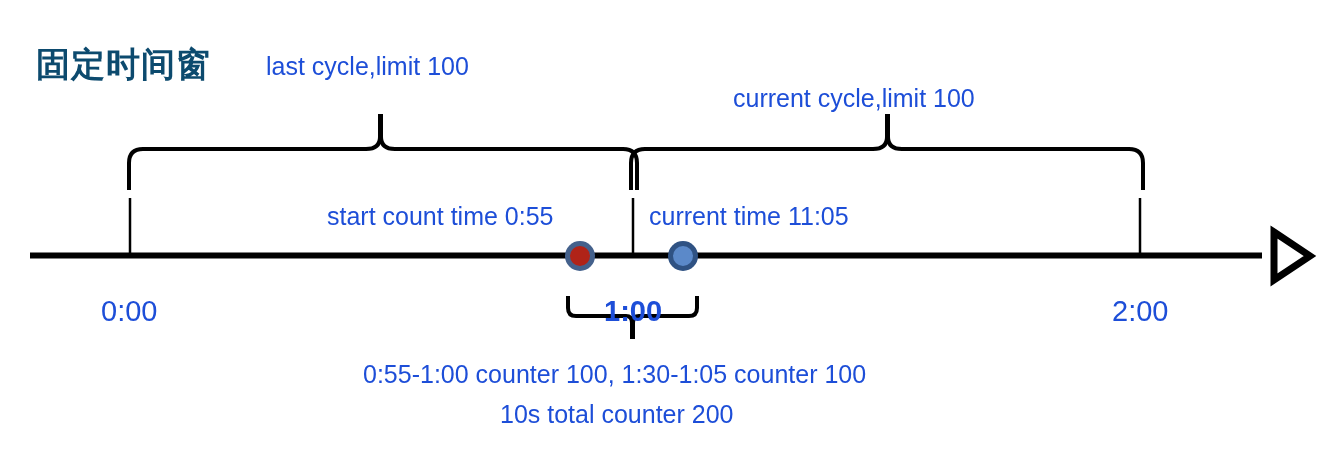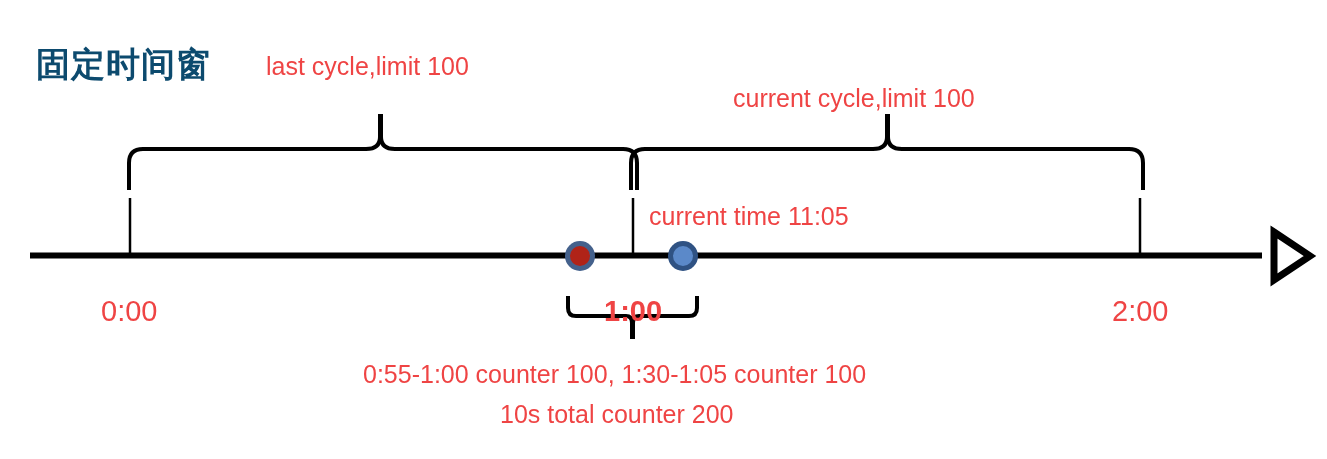--- a/index.html
+++ b/index.html
@@ -20,21 +20,21 @@
   #diagram-svg {
     position: absolute;
     left: 0;
     top: 0;
     width: 1327px;
     height: 459px;
   }
   .txt {
     position: absolute;
     white-space: nowrap;
-    color: #ef4444;
+    color: #1d4ed8;
     font-family: "Liberation Sans", sans-serif;
   }
   .title {
     left: 28px;
     top: 42px;
     font-size: 34px;
     font-weight: 700;
     color: #0c4a6e;
     letter-spacing: 1px;
     margin-left: 8px;
@@ -140,20 +140,21 @@
     <circle cx="683" cy="256" r="10" fill="#5b89c9"></circle>
 
   </svg>
 
   <div class="txt title">固定时间窗</div>
 
   <div class="txt lbl-last-cycle">last cycle,limit 100</div>
 
   <div class="txt lbl-current-cycle">current cycle,limit 100</div>
 
+  <div class="txt lbl-start-count">start count time 0:55</div>
 
   <div class="txt lbl-current-time">current time 11:05</div>
 
   <div class="txt tick-label tick-0">0:00</div>
 
   <div class="txt tick-label tick-1">1:00</div>
 
   <div class="txt tick-label tick-2">2:00</div>
 
   <div class="txt lbl-counters">0:55-1:00 counter 100, 1:30-1:05 counter 100</div>

